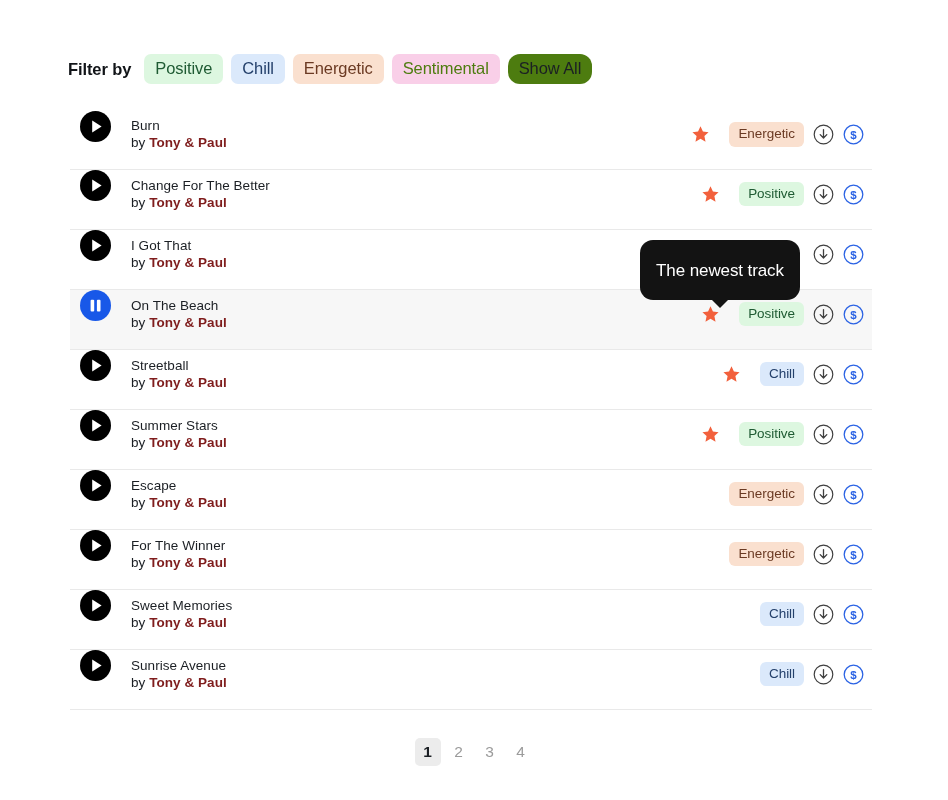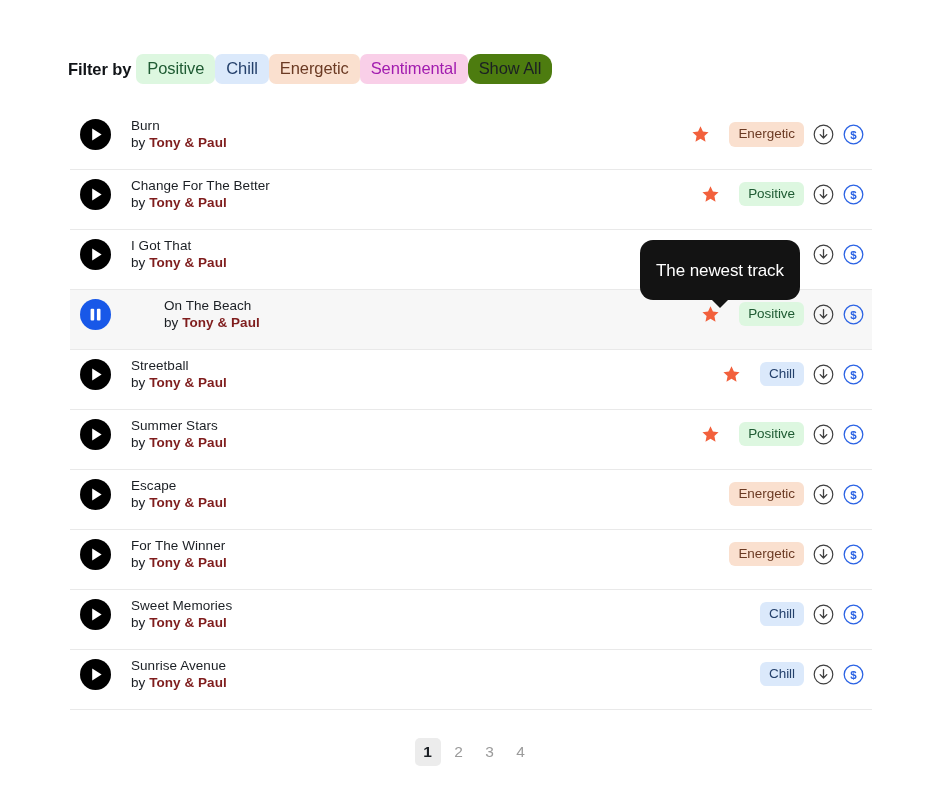--- a/index.html
+++ b/index.html
@@ -21,21 +21,21 @@
     overflow: hidden;
   }
 
   
   .filter-bar {
     position: absolute;
     left: 68px;
     top: 58px;
     display: flex;
     align-items: center;
-    gap: 0;
+    gap: 8px;
     height: 22px;
   }
   .filter-label {
     font-size: 16.5px;
     font-weight: 700;
     color: #111418;
     letter-spacing: -0.1px;
     margin-right: 5px;
   }
   .filter-chip {
@@ -45,40 +45,39 @@
     font-family: "Liberation Sans", sans-serif;
     font-size: 16.5px;
     line-height: 1;
     letter-spacing: -0.1px;
     cursor: pointer;
     white-space: nowrap;
   }
   .chip-positive    { background: #ddf7e0; color: #1f5b33; }
   .chip-chill       { background: #dbe9fb; color: #24406b; }
   .chip-energetic   { background: #fae0cf; color: #6b3a23; }
-  .chip-sentimental { background: #f9cfe8; color: #a21caf; }
+  .chip-sentimental { background: #f9cfe8; color: #4d7c0f; }
   .chip-showall     { background: #4d7c0f; color: #1b1f24; border-radius: 12px; }
 
   
   .track-list {
     position: absolute;
     left: 70px;
     top: 110px;
     width: 802px;
   }
   .track-row {
     position: relative;
     display: flex;
-    align-items: center;
     height: 60px;
     border-bottom: 1px solid #e9e9e9;
     padding: 0 2px 11px 10px;
     background: transparent;
   }
-  .track-row.playing { background: #f7f7f7; gap: 33px; }
+  .track-row.playing { background: #f7f7f7; }
   .track-row:first-child { border-top: 1px solid transparent; }
 
   
   .play-btn {
     flex: 0 0 auto;
     width: 31px;
     height: 31px;
     border-radius: 50%;
     background: #000000;
     border: none;

